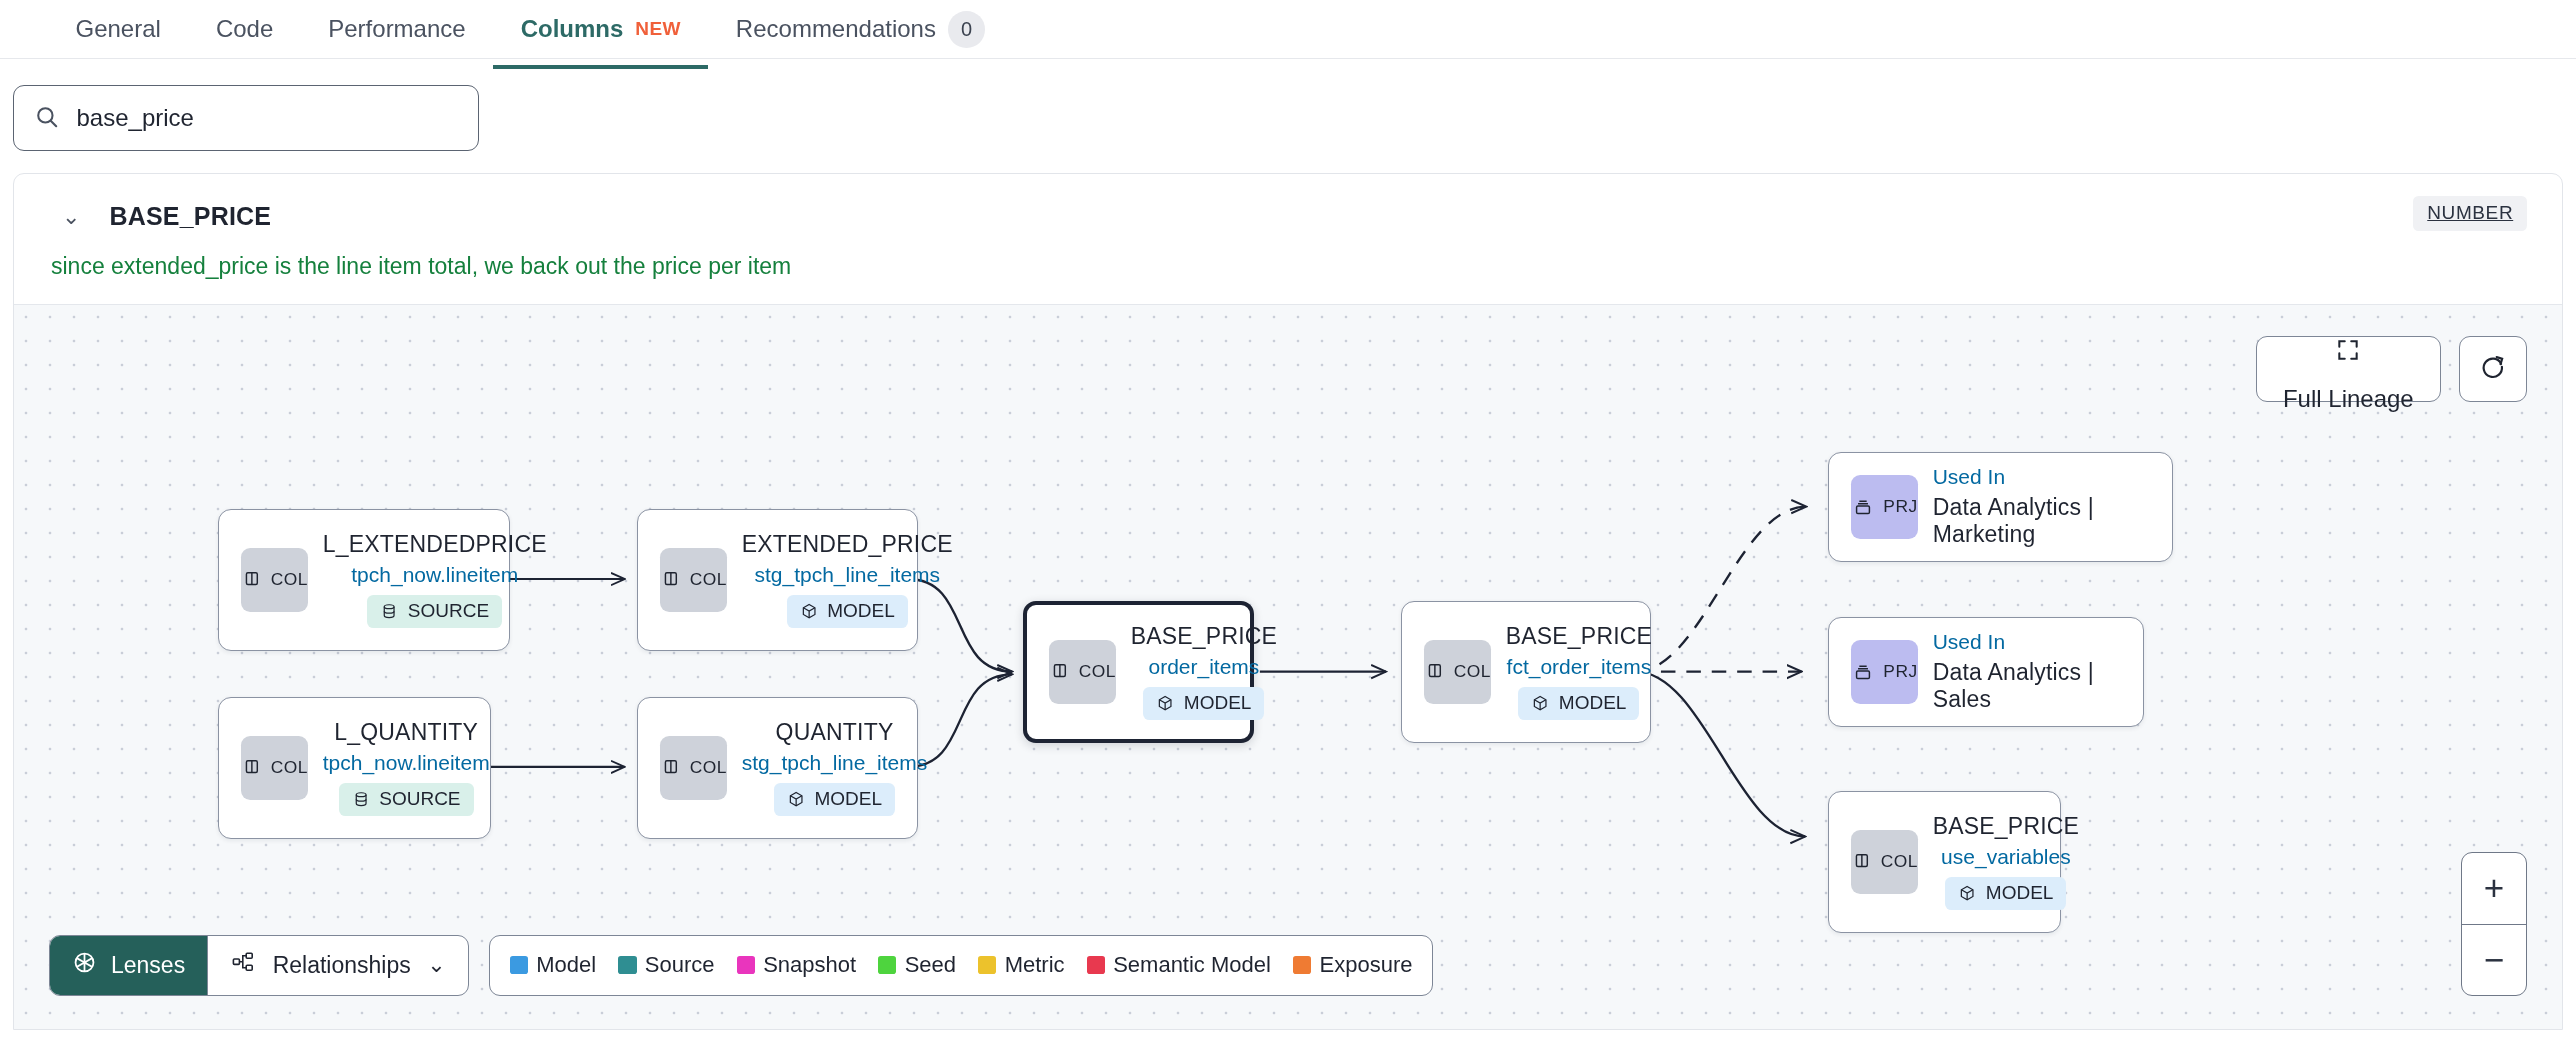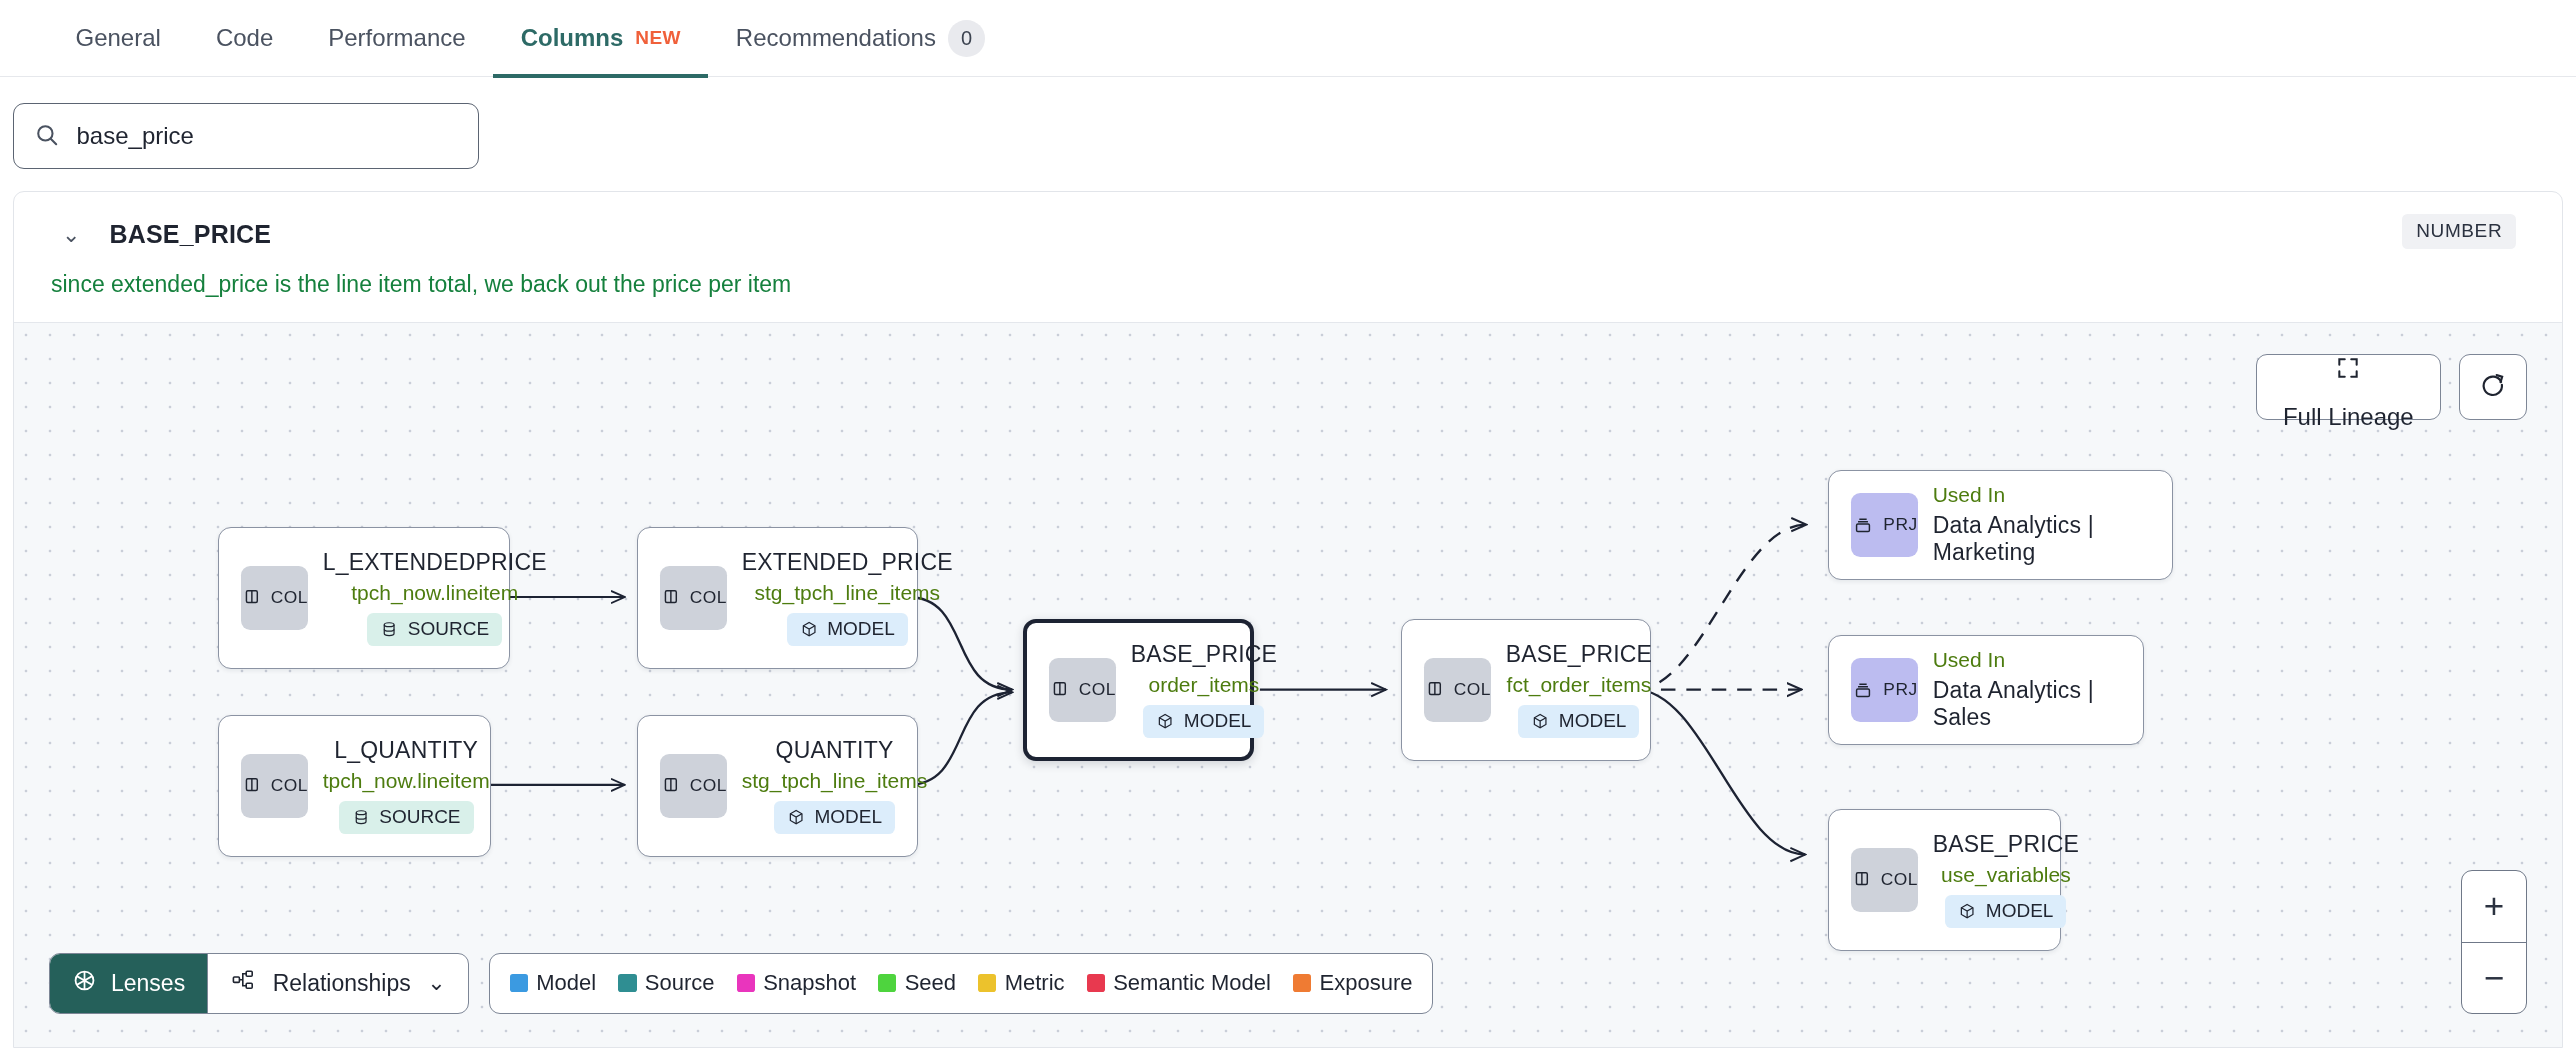--- a/index.html
+++ b/index.html
@@ -6,21 +6,21 @@
   html, body {
     width: 2576px; height: 1053px;
     background: #ffffff;
     font-family: "Liberation Sans", sans-serif;
     overflow: hidden;
   }
 
   
   .tabbar {
     position: relative;
-    height: 77px;
+    height: 59px;
     border-bottom: 1.8px solid #e6e8ec;
     display: flex;
     align-items: center;
     padding-left: 48px;
   }
   .tab {
     position: relative;
     height: 77px;
     display: flex;
     align-items: center;
@@ -100,27 +100,28 @@
     user-select: none;
   }
   .col-name {
     font-size: 25px;
     font-weight: 600;
     color: #1f2430;
     letter-spacing: 0.2px;
   }
   .col-type {
     position: absolute;
-    right: 46px; top: 22px;
+    right: 35px; top: 22px;
     background: #f0f1f4;
     color: #2b3240;
     font-size: 19px;
     letter-spacing: 0.6px;
     padding: 6.4px 13.8px;
     border-radius: 5.5px;
+    text-decoration: underline;
   }
   .col-desc {
     font-size: 23px;
     color: #15803d;
     padding: 22px 0 24px 37px;
   }
 
   
   .canvas {
     position: relative;
@@ -167,21 +168,21 @@
   }
   .node-body { display: flex; flex-direction: column; gap: 4.6px; padding-right: 24px; }
   .node-title {
     font-size: 23px;
     color: #1f2430;
     letter-spacing: 0.2px;
     text-align: center;
   }
   .node-sub {
     font-size: 21px;
-    color: #4d7c0f;
+    color: #0369a1;
     text-align: center;
   }
   .node-body.left .node-title,
   .node-body.left .node-sub { text-align: left; }
   .pill {
     align-self: center;
     display: inline-flex;
     align-items: center;
     gap: 9.2px;
     font-size: 19px;

